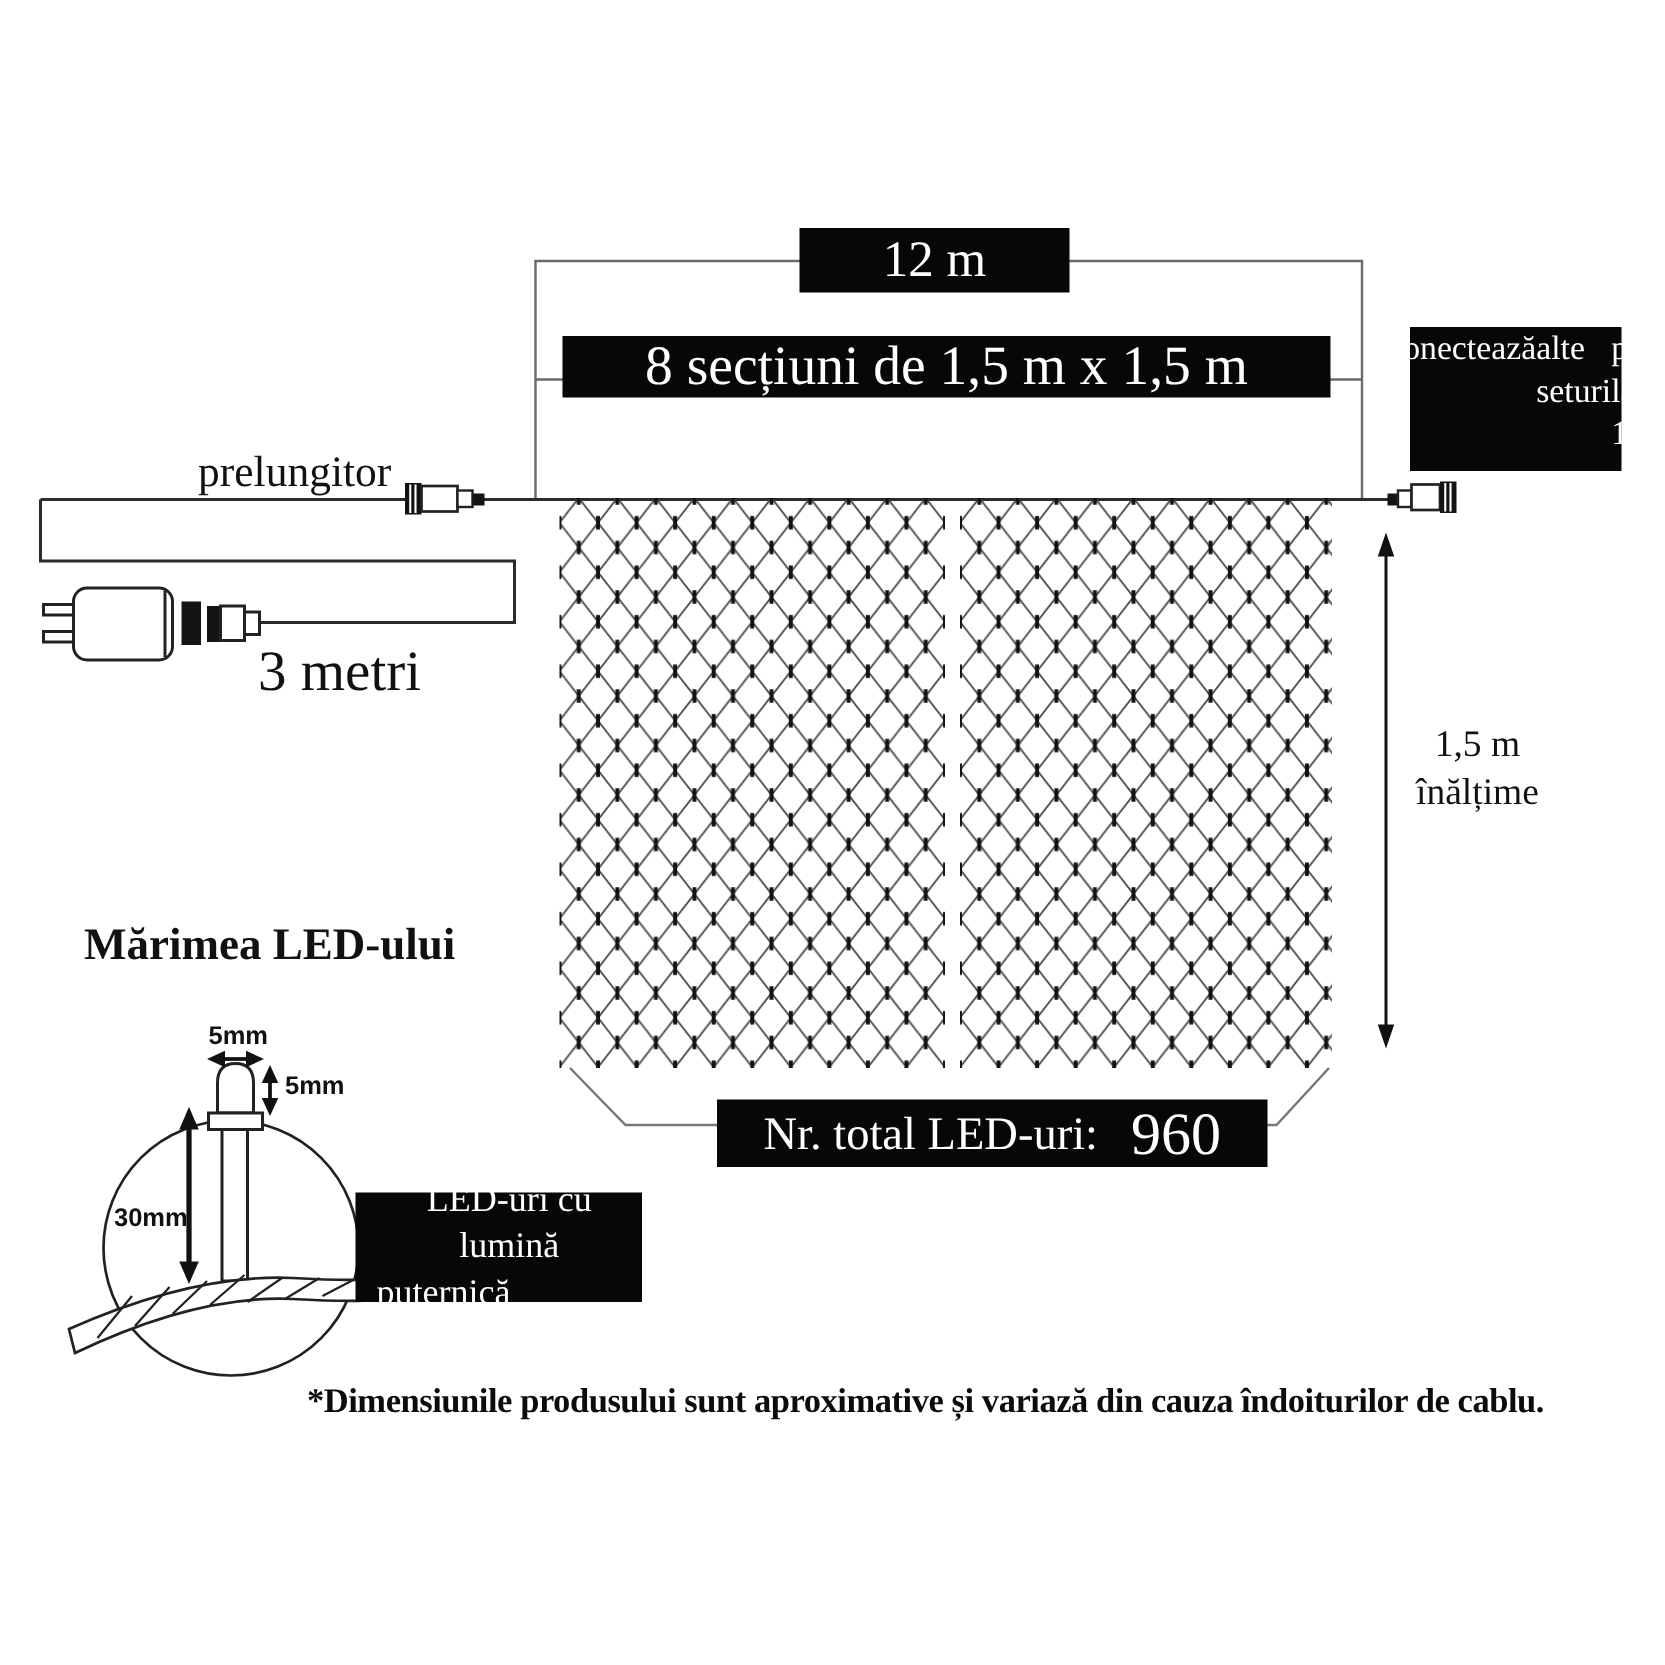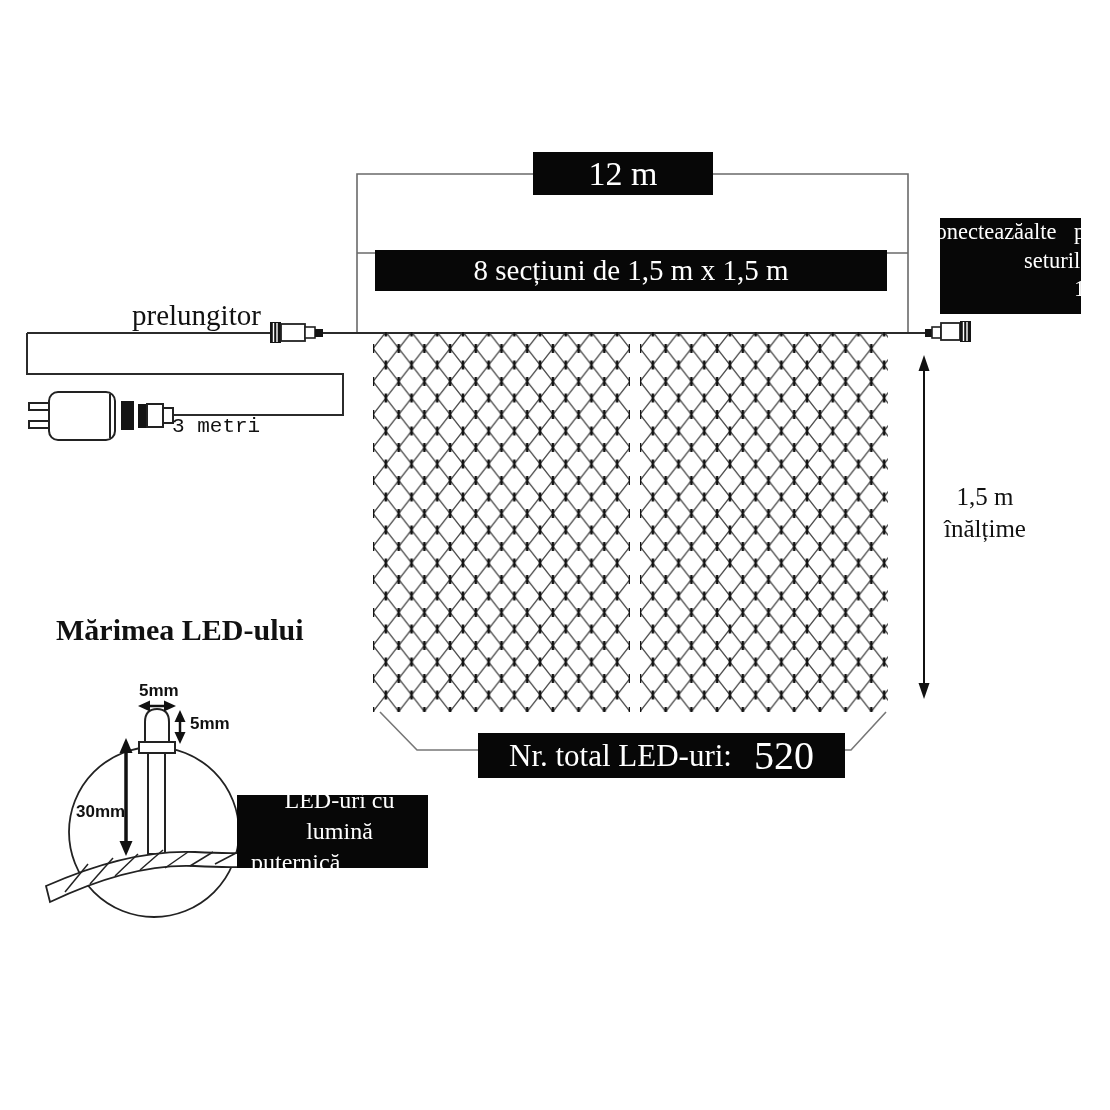--- a/index.html
+++ b/index.html
@@ -7,37 +7,37 @@
     position:relative;width:1110px;height:1110px;background:#ffffff;
     font-family:"Liberation Serif", serif;overflow:hidden;margin:0 auto;
   }
   .abs{position:absolute;}
   svg.linework{position:absolute;left:0;top:0;width:1110px;height:1110px;}
   .blackbox{
     position:absolute;background:#070707;color:#ffffff;
     display:flex;align-items:center;justify-content:center;
   }
   .box-12m{left:533px;top:152px;width:180px;height:43px;font-size:34px;}
-  .box-sections{left:375px;top:250px;width:512px;height:41px;font-size:29px;}
+  .box-sections{left:375px;top:224px;width:512px;height:41px;font-size:37px;}
   .box-connect{
     left:940px;top:218px;width:141px;height:96px;font-size:22.5px;
     flex-direction:row;align-items:flex-start;justify-content:center;
     padding-left:16px;box-sizing:border-box;line-height:1.27;
   }
   .box-total{left:478px;top:733px;width:367px;height:45px;}
   .box-total .lbl{font-size:31px;}
   .box-total .val{font-size:40px;margin-left:22px;}
   .box-led{
     left:237px;top:795px;width:191px;height:73px;font-size:24px;
     flex-direction:column;align-items:flex-start;justify-content:center;
     padding-left:14px;box-sizing:border-box;line-height:1.3;text-align:center;
   }
   .plainlabel{position:absolute;color:#111;}
   .lbl-prelungitor{left:132px;top:299px;font-size:29px;}
-  .lbl-3metri{left:172px;top:415px;font-size:21px;font-family:Liberation Mono, monospace;}
+  .lbl-3metri{left:172px;top:426px;font-size:38px;}
   .lbl-height{left:944px;top:481px;font-size:25px;line-height:1.28;text-align:center;}
   .lbl-marimea{left:56px;top:613px;font-size:30px;font-weight:bold;}
   .mm{font-family:"Liberation Sans", sans-serif;font-weight:bold;font-size:17px;color:#111;}
   .lbl-5mm-top{left:139px;top:681px;}
   .lbl-5mm-side{left:190px;top:714px;}
   .lbl-30mm{left:76px;top:802px;}
   .lbl-disclaimer{
     left:177px;top:921px;width:880px;text-align:center;
     font-size:23px;font-weight:bold;letter-spacing:-0.3px;color:#0c0c0c;
   }
@@ -167,21 +167,21 @@
   </div>
 
   <div class="blackbox box-connect">
     <span>Conectează</span>
     <span>alte seturi</span>
     <span>până la 15 m</span>
   </div>
 
   <div class="blackbox box-total">
     <span class="lbl">Nr. total LED-uri:</span>
-    <span class="val">520</span>
+    <span class="val">960</span>
   </div>
 
   <div class="blackbox box-led">
     <span>LED-uri cu lumină</span>
     <span>puternică</span>
   </div>
 
   <div class="plainlabel lbl-prelungitor">prelungitor</div>
   <div class="plainlabel lbl-3metri">3 metri</div>
 
@@ -189,14 +189,15 @@
     <div>1,5 m</div>
     <div>înălțime</div>
   </div>
 
   <div class="plainlabel lbl-marimea">Mărimea LED-ului</div>
 
   <div class="abs mm lbl-5mm-top">5mm</div>
   <div class="abs mm lbl-5mm-side">5mm</div>
   <div class="abs mm lbl-30mm">30mm</div>
 
+  <div class="plainlabel lbl-disclaimer">*Dimensiunile produsului sunt aproximative și variază din cauza îndoiturilor de cablu.</div>
 
 </div>
 
 </body></html>

